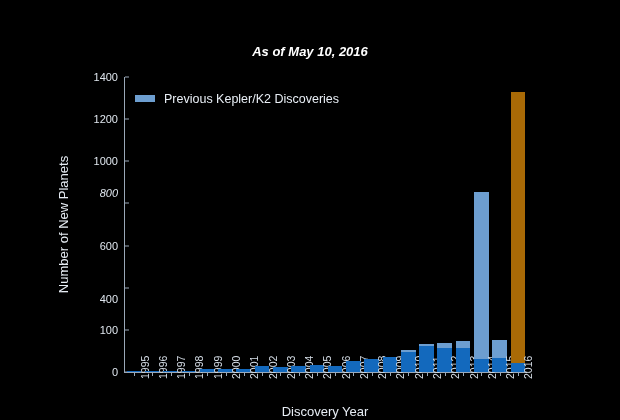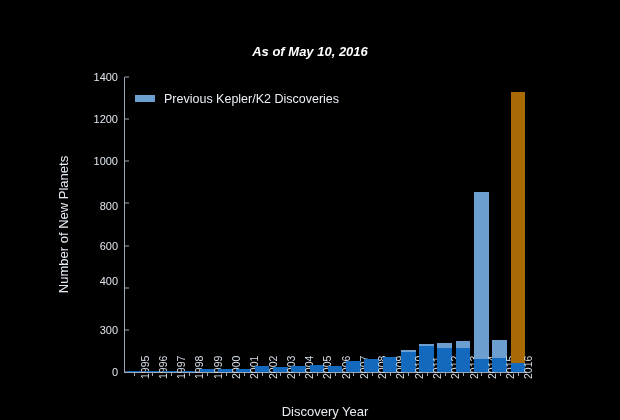--- a/index.html
+++ b/index.html
@@ -83,27 +83,27 @@
   <div class="subtitle">As of May 10, 2016</div>
 
   <div class="ylabel">
     <span>Number of New Planets</span>
   </div>
 
   <div class="plot">
     <div class="plot-inner" id="axes">
         <div class="ytick" style="top: 295px;">0</div>
         <div class="ytickmark" style="top: 295px;"></div>
-        <div class="ytick" style="top: 252.857px;">300</div>
+        <div class="ytick" style="top: 252.857px;">100</div>
         <div class="ytickmark" style="top: 252.857px;"></div>
-        <div class="ytick" style="top: 204px;">400</div>
+        <div class="ytick" style="top: 222px;">400</div>
         <div class="ytickmark" style="top: 210.714px;"></div>
         <div class="ytick" style="top: 168.571px;">600</div>
         <div class="ytickmark" style="top: 168.571px;"></div>
-        <div class="ytick" style="top: 129px;">800</div>
+        <div class="ytick" style="top: 116px; font-style: italic;">800</div>
         <div class="ytickmark" style="top: 126.429px;"></div>
         <div class="ytick" style="top: 84.2857px;">1000</div>
         <div class="ytickmark" style="top: 84.2857px;"></div>
         <div class="ytick" style="top: 42.1429px;">1200</div>
         <div class="ytickmark" style="top: 42.1429px;"></div>
         <div class="ytick" style="top: 0px;">1400</div>
         <div class="ytickmark" style="top: 0px;"></div>
         <div class="barcol" style="left: 1.82727px; width: 14.6182px; height: 295px;">
           <div class="seg" style="background: rgb(19, 105, 189); height: 1.5px; bottom: 0px;"></div>
         </div>

